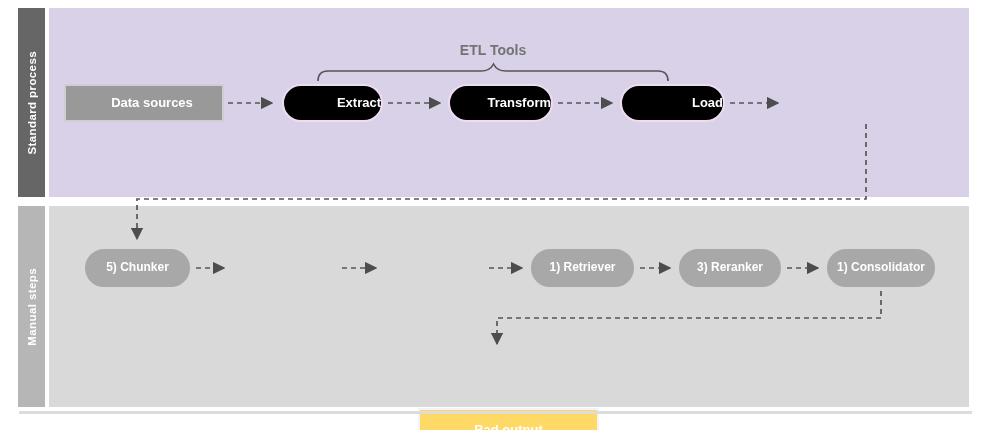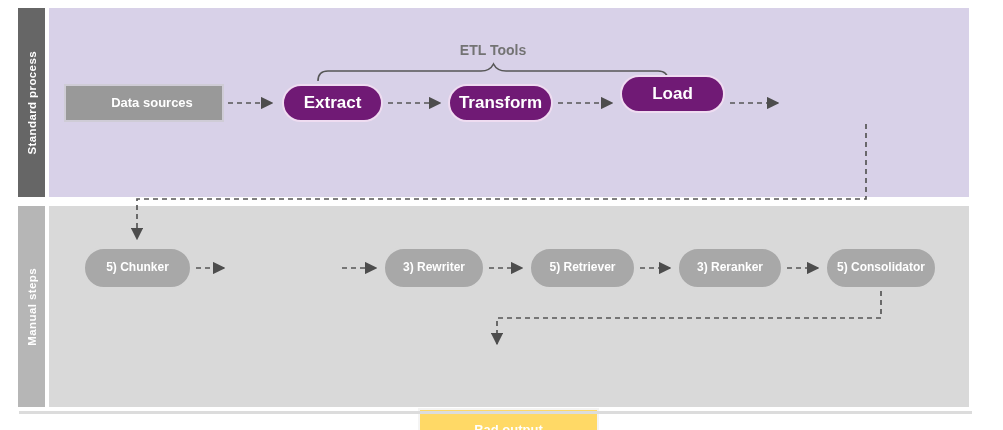--- a/index.html
+++ b/index.html
@@ -14,28 +14,28 @@
   .strip-manual{left:18px;top:206px;width:27px;height:201px;background:#b6b6b6;}
 
   .lane-body{position:absolute;left:49px;width:920px;}
   .body-standard{top:8px;height:189px;background:#d8d1e8;}
   .body-manual{top:206px;height:201px;background:#d9d9d9;}
 
   .node{position:absolute;display:flex;align-items:center;justify-content:center;
         color:#fff;font-weight:bold;text-align:center;box-sizing:border-box;line-height:1.15;}
 
   .gray-box{background:#999999;border:2px solid #cfccd6;font-size:13px;padding-left:16px;}
-  .pill-pink{background:#701a75;border:2px solid #efdcf1;border-radius:21px;font-size:17px;}
+  .pill-pink{background:#000000;border:2px solid #efdcf1;border-radius:21px;font-size:13px;justify-content:flex-end;}
   .pill-gray{background:#a8a8a8;border:2px solid #d9d9d9;border-radius:22px;font-size:12px;}
   .yellow-box{background:#ffd966;border:2px solid #f4f4f4;font-size:13px;}
 
   .n-data-sources{left:64px;top:84px;width:160px;height:38px;}
   .n-extract{left:282px;top:84px;width:101px;height:38px;}
   .n-transform{left:448px;top:84px;width:105px;height:38px;}
-  .n-load{left:620px;top:75px;width:105px;height:38px;}
+  .n-load{left:620px;top:84px;width:105px;height:38px;}
   .n-data-warehouse{left:786px;top:84px;width:161px;height:38px;}
 
   .n-chunker{left:83px;top:247px;width:109px;height:42px;}
   .n-vector-store{left:231px;top:246px;width:107px;height:42px;}
   .n-rewriter{left:383px;top:247px;width:102px;height:42px;}
   .n-retriever{left:529px;top:247px;width:107px;height:42px;}
   .n-reranker{left:677px;top:247px;width:106px;height:42px;}
   .n-consolidator{left:825px;top:247px;width:112px;height:42px;}
   .n-bad-output{left:418px;top:360px;width:181px;height:44px;margin-top:48px;}
 
@@ -97,31 +97,28 @@
   <div class="node pill-pink n-transform">
     <span>Transform</span>
   </div>
   <div class="node pill-pink n-load">
     <span>Load</span>
   </div>
 
   <div class="node pill-gray n-chunker">
     <span>5) Chunker</span>
   </div>
-  <div class="node pill-gray n-rewriter">
-    <span>3) Rewriter</span>
-  </div>
   <div class="node pill-gray n-retriever">
-    <span>5) Retriever</span>
+    <span>1) Retriever</span>
   </div>
   <div class="node pill-gray n-reranker">
     <span>3) Reranker</span>
   </div>
   <div class="node pill-gray n-consolidator">
-    <span>5) Consolidator</span>
+    <span>1) Consolidator</span>
   </div>
   <div class="node yellow-box n-bad-output">
     <span>Bad output</span>
   </div>
 
   <div class="divider"></div>
 
 </div>
 
 </body></html>

